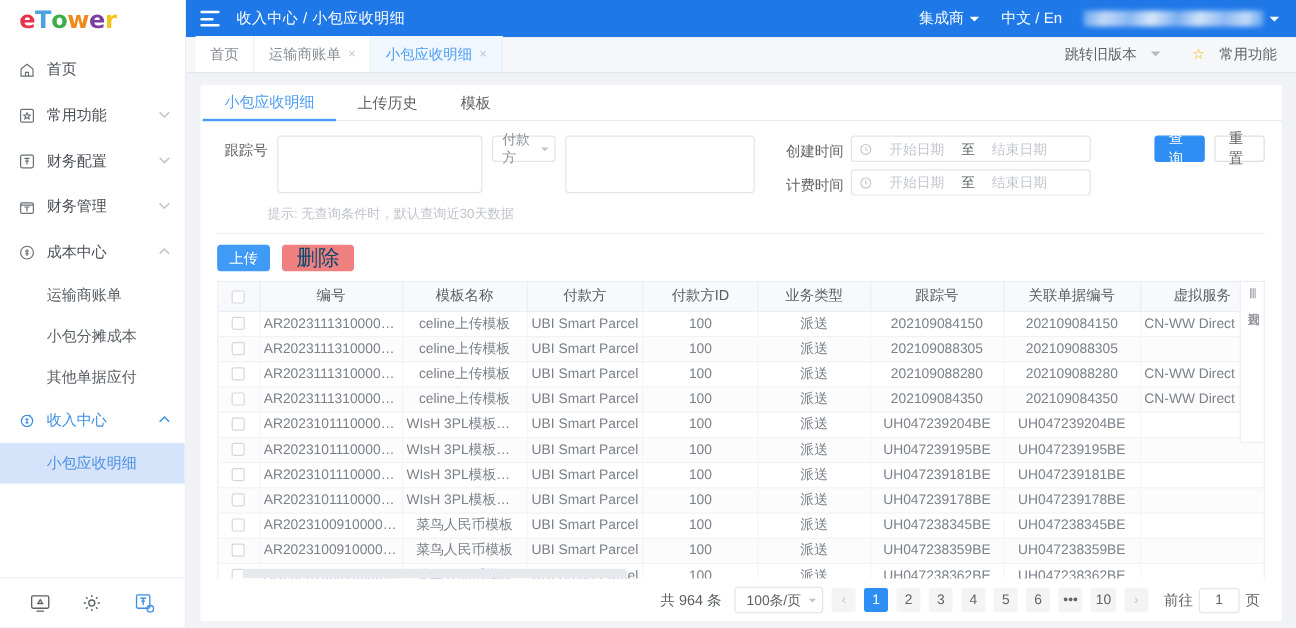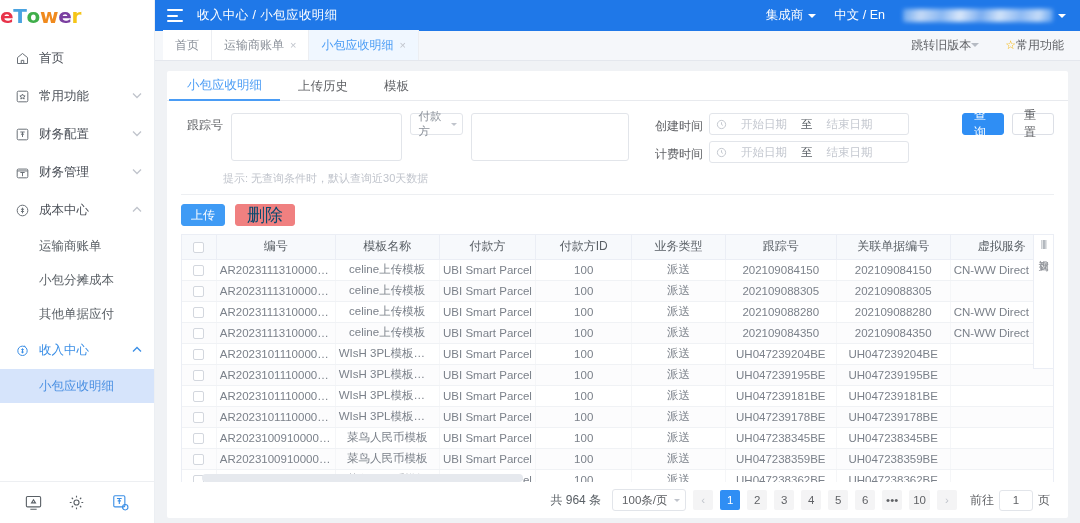--- a/index.html
+++ b/index.html
@@ -14,21 +14,21 @@
   .app { display: flex; width: 1080px; height: 523px; position: relative; }
 
   
   .sidebar {
     width: 155px; height: 523px; background: #fff;
     display: flex; flex-direction: column;
     border-right: 1px solid #eceff3;
     flex: 0 0 155px;
   }
   .logo-wrap {
-    height: 31px; display: flex; align-items: center; 
+    height: 31px; display: flex; align-items: center; padding-left: 16px;
     background: #fff;
   }
   .logo { font-size: 20px; font-weight: bold; letter-spacing: -0.3px; font-family: "DejaVu Sans", sans-serif; }
   .logo span { display: inline-block; }
 
   .nav { flex: 1 1 auto; padding-top: 8px; overflow: hidden; }
   .nav-item {
     display: flex; align-items: center; height: 38px; padding: 0 12px 0 14px;
     color: #4a4f57; font-size: 12.5px; cursor: pointer; position: relative;
   }
@@ -84,21 +84,21 @@
   }
   .ptab {
     height: 30px; display: flex; align-items: center; gap: 6px;
     padding: 0 12px; font-size: 12px; color: #8a9099; background: #fff;
     cursor: pointer; white-space: nowrap; border-right: 1px solid #eceef2;
   }
   .ptab.home { color: #8a9099; }
   .ptab.active { color: #4a9cf5; background: #f0f7ff; }
   .ptab .x { color: #c0c4cc; font-size: 11px; }
   .pagetabs-right { margin-left: auto; display: flex; align-items: center; gap: 26px; padding-right: 16px; height: 30px; }
-  .pt-link { display: flex; align-items: center; gap: 0; color: #606266; font-size: 12px; cursor: pointer; }
+  .pt-link { display: flex; align-items: center; gap: 12px; color: #606266; font-size: 12px; cursor: pointer; }
   .caret-grey { width:0;height:0;border-left:4px solid transparent;border-right:4px solid transparent;border-top:4px solid #b6bbc3; }
   .star { color: #f7b500; font-size: 12px; }
 
   
   .content { flex: 1 1 auto; padding: 10px 12px 0 12px; overflow: hidden; }
   .card { background: #fff; border-radius: 2px; height: 100%; display:flex; flex-direction:column; }
 
   .subtabs { display: flex; height: 30px; border-bottom: 1px solid #e8eaee; padding-left: 2px; flex:0 0 30px; }
   .subtab {
     padding: 0 18px; height: 30px; display: flex; align-items: center;

